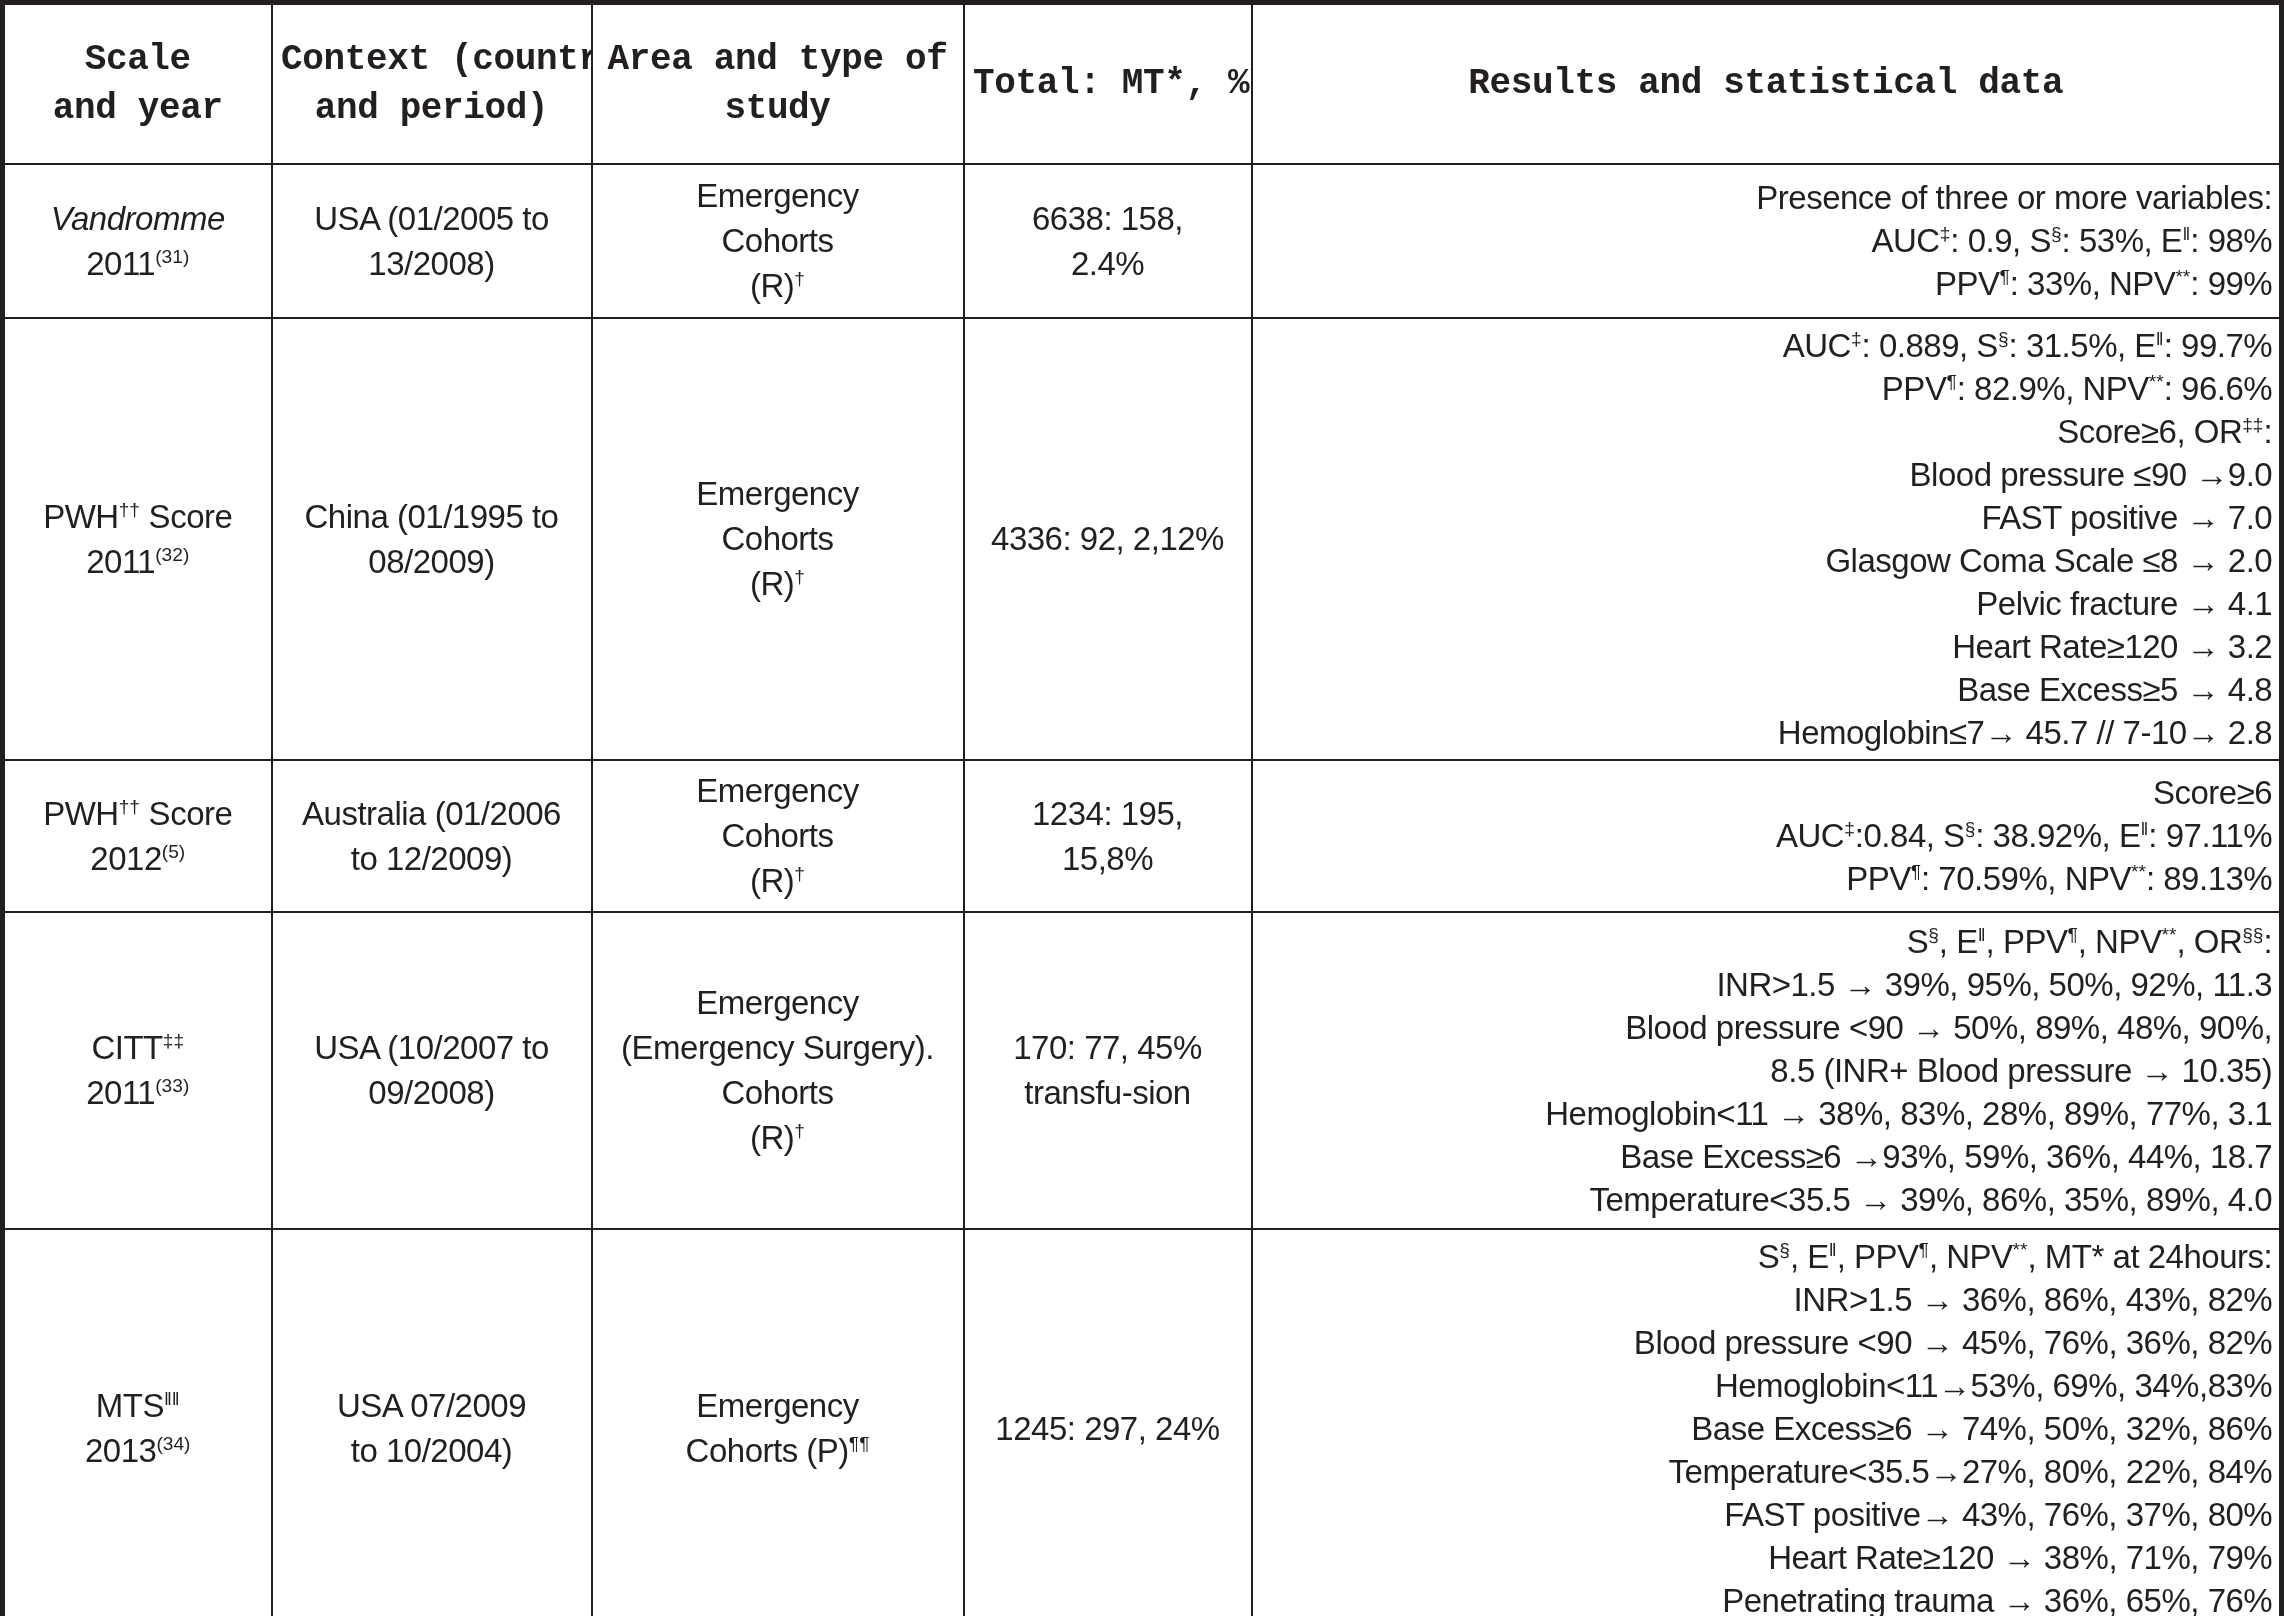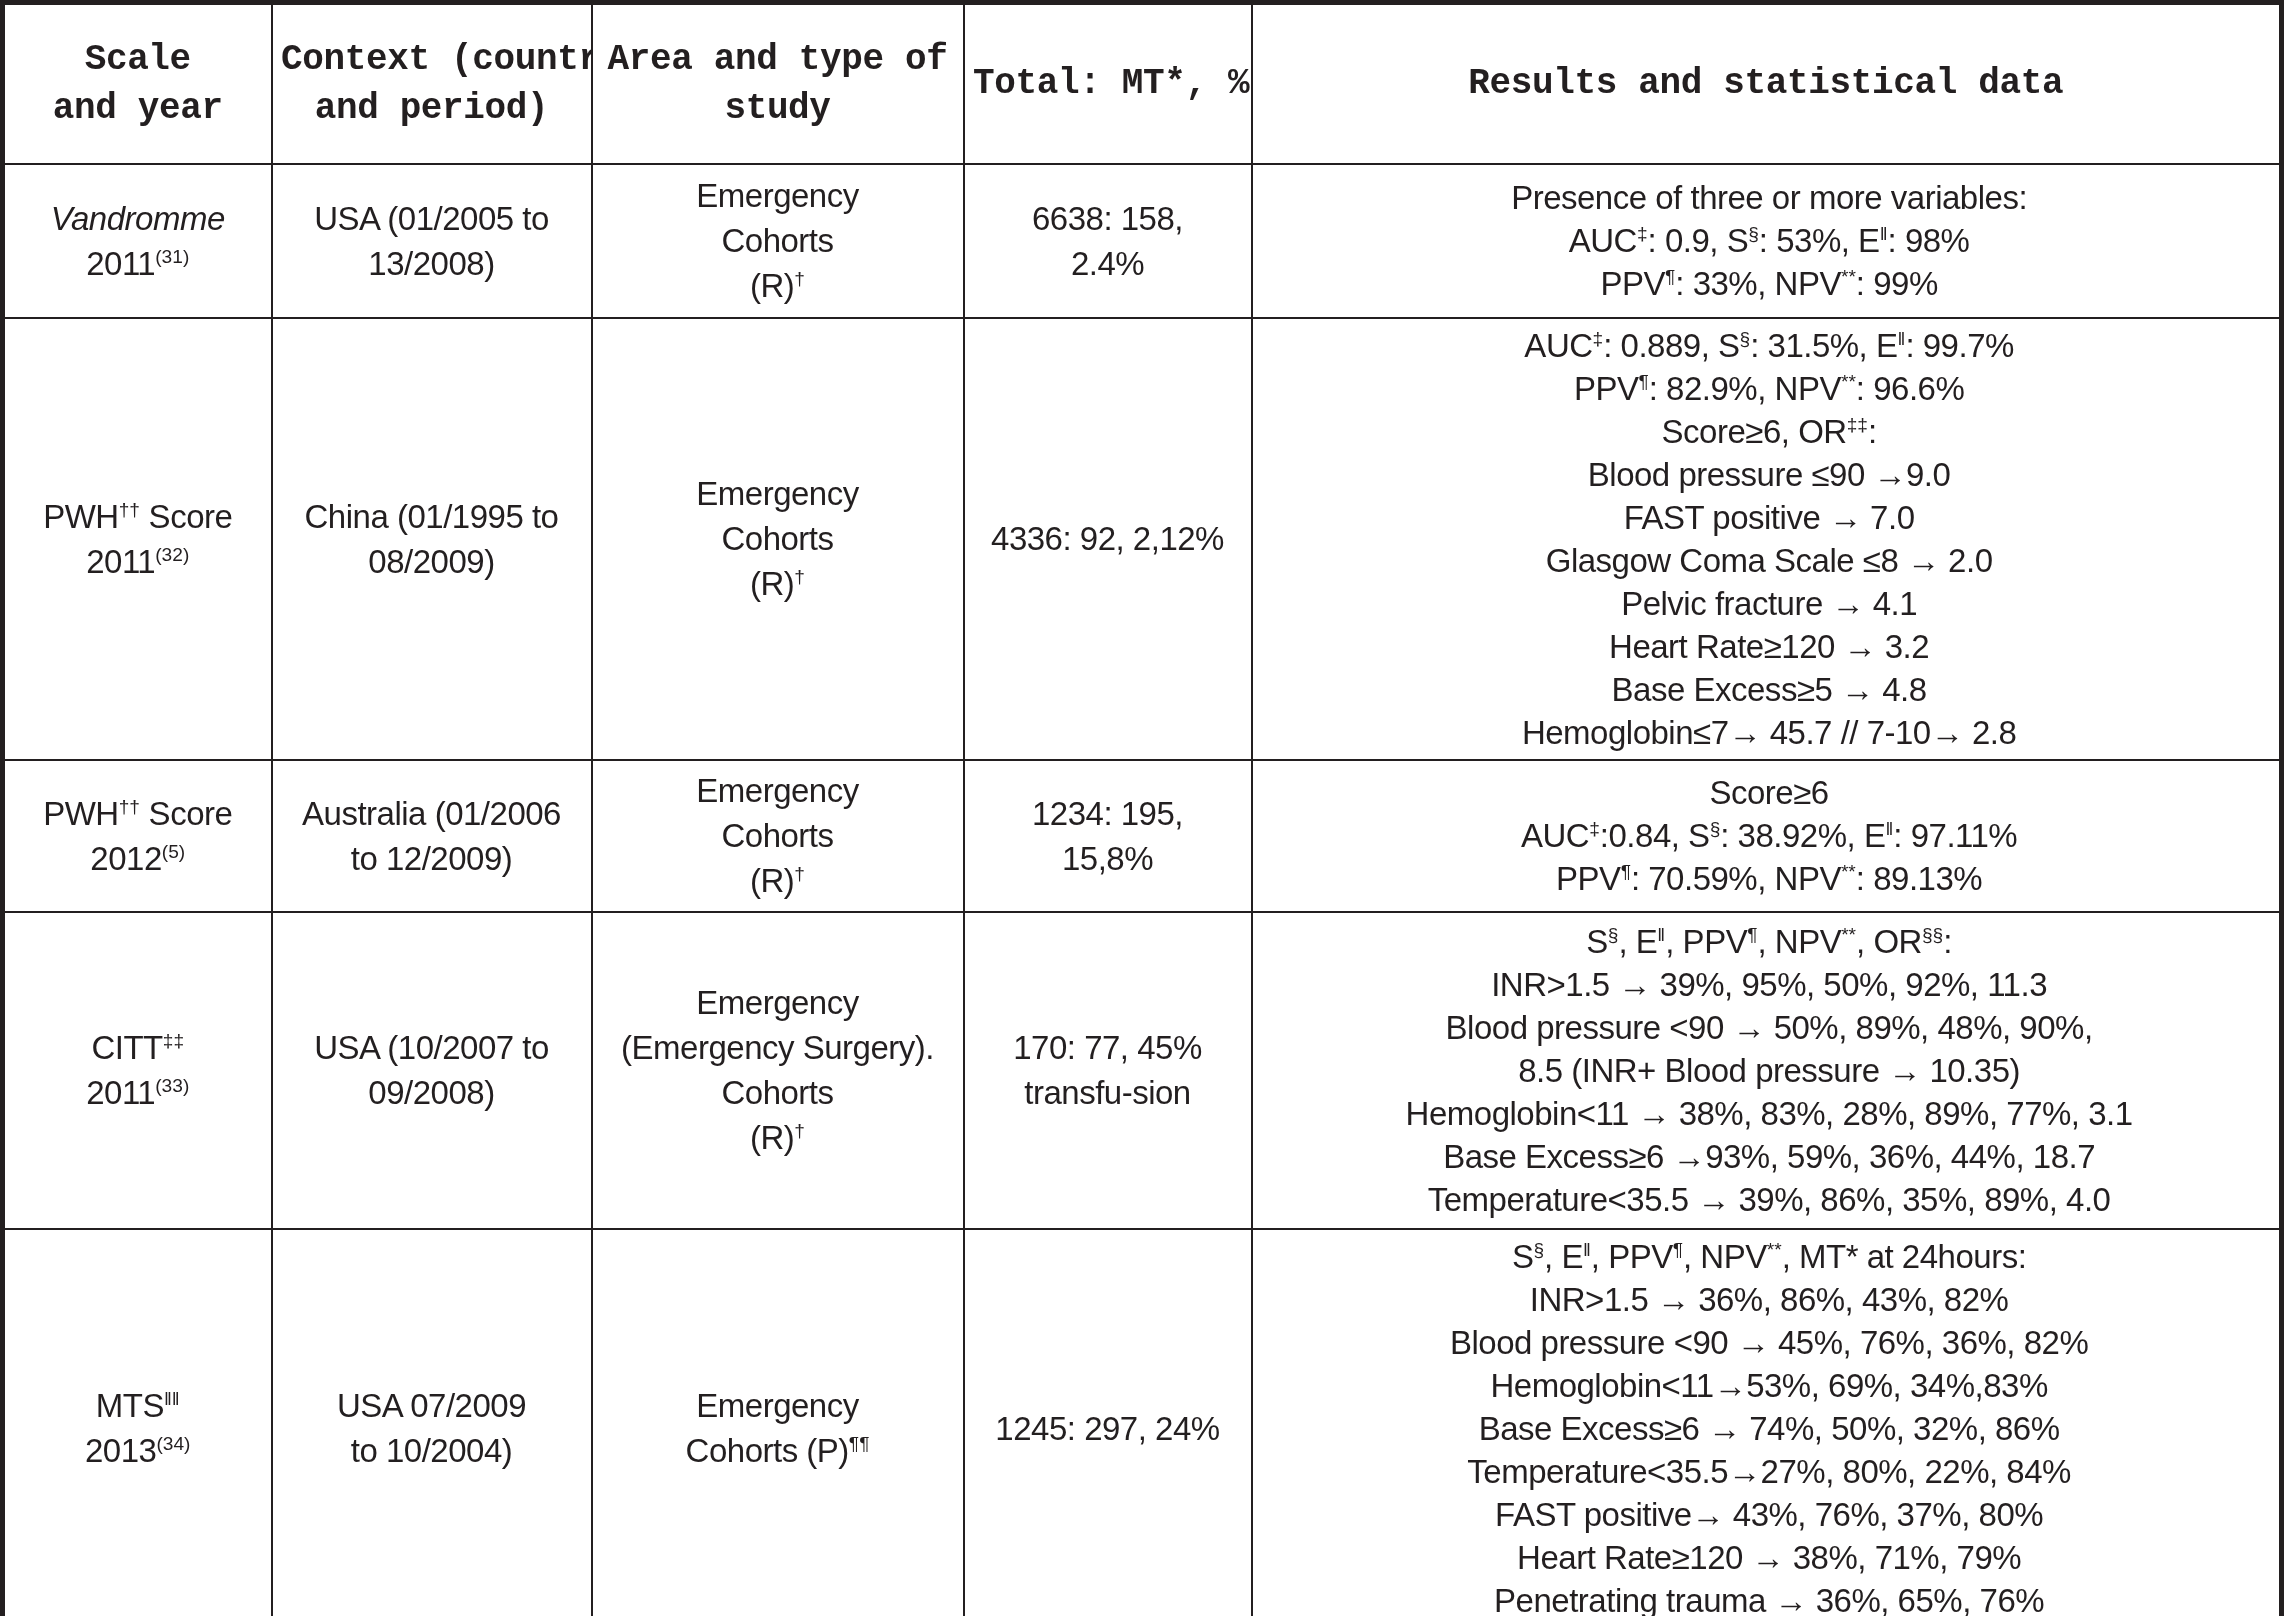--- a/index.html
+++ b/index.html
@@ -37,21 +37,21 @@
     line-height: 49px;
     letter-spacing: -0.01em;
   }
   td {
     font-size: 33px;
     font-weight: 400;
     letter-spacing: -0.015em;
   }
   td.center { text-align: center; line-height: 45px; }
   td.results {
-    text-align: center;
+    text-align: right;
     line-height: 43px;
     padding-left: 13.5px;
     padding-right: 6.8px;
   }
   .line { white-space: nowrap; }
   sup {
     font-size: 58%;
     line-height: 0;
     vertical-align: super;
     letter-spacing: 0;

